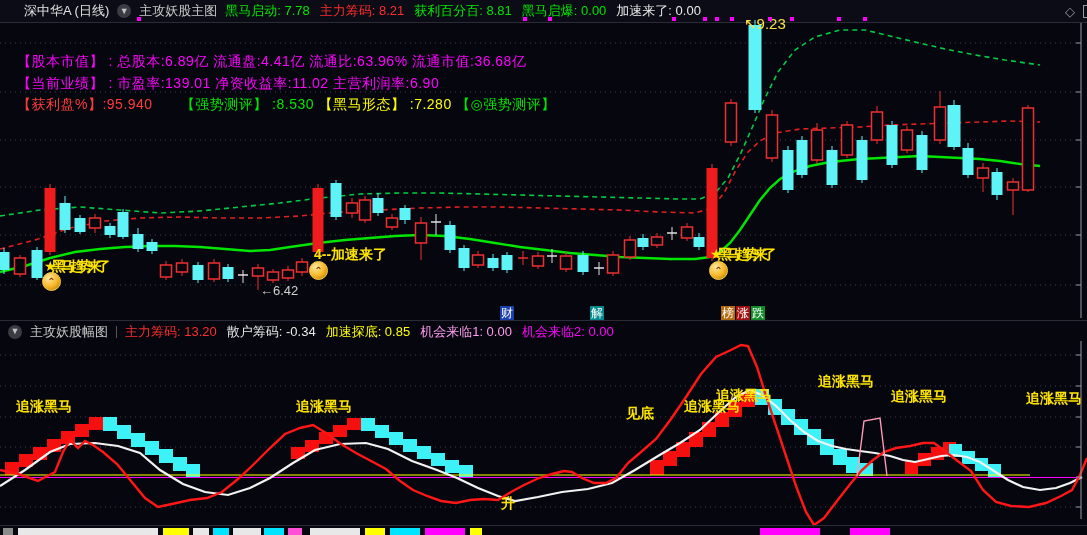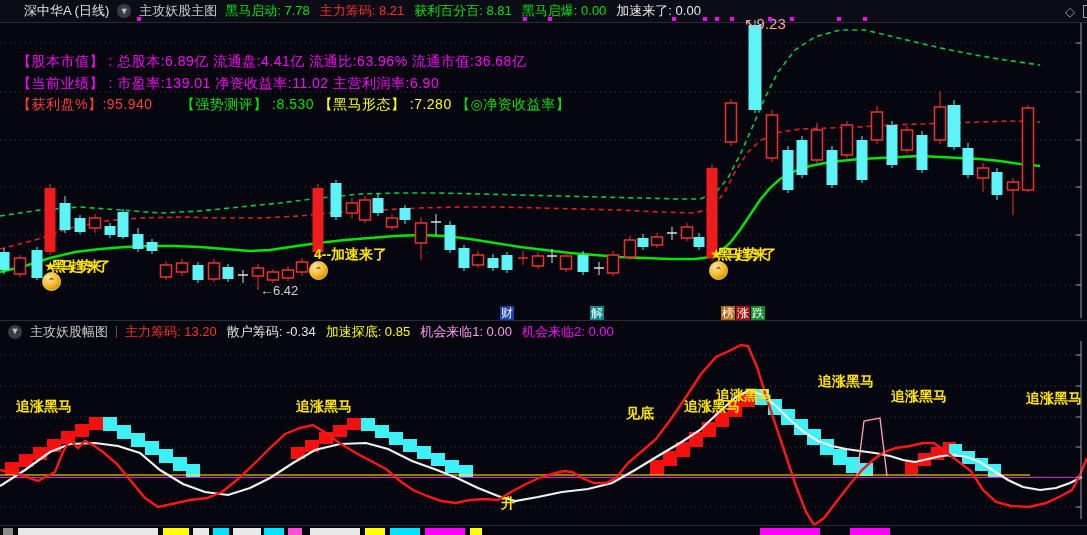--- a/index.html
+++ b/index.html
@@ -277,37 +277,37 @@
       <line x1="1076" y1="386" x2="1081" y2="386" stroke="#9a9aa4" stroke-width="1"></line>
       <line x1="1076" y1="417" x2="1081" y2="417" stroke="#9a9aa4" stroke-width="1"></line>
       <line x1="1076" y1="447" x2="1081" y2="447" stroke="#9a9aa4" stroke-width="1"></line>
       <line x1="1076" y1="507" x2="1081" y2="507" stroke="#9a9aa4" stroke-width="1"></line>
       <line x1="1076" y1="477" x2="1081" y2="477" stroke="#9a9aa4" stroke-width="1"></line>
     </svg>
 
   <div id="info">
       <div class="iline" style="top: 53px;"><span style="color: rgb(255, 0, 255);">【股本市值】 :  总股本:6.89亿 流通盘:4.41亿 流通比:63.96% 流通市值:36.68亿</span></div>
       <div class="iline" style="top: 75px;"><span style="color: rgb(255, 0, 255); text-align: right;">【当前业绩】 :  市盈率:139.01 净资收益率:11.02 主营利润率:6.90</span></div>
-      <div class="iline" style="top: 96px;"><span style="color: rgb(255, 59, 59);">【获利盘%】:95.940</span><span style="color: rgb(0, 229, 0); margin-left: 28px;">【强势测评】 :8.530  </span><span style="color: rgb(255, 255, 0);">【黑马形态】 :7.280  </span><span style="color: rgb(0, 229, 0);">【◎净资收益率】</span></div>
+      <div class="iline" style="top: 96px;"><span style="color: rgb(255, 59, 59);">【获利盘%】:95.940</span><span style="color: rgb(0, 229, 0); margin-left: 28px;">【强势测评】 :8.530  </span><span style="color: rgb(255, 255, 0);">【黑马形态】 :7.280  </span><span style="color: rgb(0, 229, 0);">【◎强势测评】</span></div>
     </div>
 
   <div id="overlays">
       <div class="ann sq" style="left: 44px; top: 258px;">★黑马趋势来了</div>
       <div class="ann" style="left: 314px; top: 246px;">4--加速来了</div>
       <div class="ann sq" style="left: 710px; top: 246px;">★黑马趋势来了</div>
       <div class="ann" style="left: 16px; top: 398px;">追涨黑马</div>
       <div class="ann" style="left: 296px; top: 398px;">追涨黑马</div>
       <div class="ann" style="left: 626px; top: 405px;">见底</div>
       <div class="ann" style="left: 684px; top: 398px;">追涨黑马</div>
       <div class="ann" style="left: 716px; top: 387px;">追涨黑马</div>
       <div class="ann" style="left: 818px; top: 373px;">追涨黑马</div>
       <div class="ann" style="left: 891px; top: 388px;">追涨黑马</div>
       <div class="ann" style="left: 1026px; top: 390px;">追涨黑马</div>
       <div class="ann" style="left: 501px; top: 495px;">升</div>
-      <div class="plabel" style="left: 744px; top: 15px; color: #fca5a5; font-size: 15px;">↖9.23</div>
+      <div class="plabel" style="left: 744px; top: 15px; color: #fde047; font-size: 15px;">↖9.23</div>
       <div class="plabel" style="left: 260px; top: 283px; color: rgb(208, 208, 208); font-size: 13px;">←6.42</div>
       <div class="coin" style="left: 42px; top: 272px;">⌃</div>
       <div class="coin" style="left: 309px; top: 261px;">⌃</div>
       <div class="coin" style="left: 709px; top: 261px;">⌃</div>
       <div class="dotm" style="left: 137px; top: 17px;"></div>
       <div class="dotm" style="left: 523px; top: 17px;"></div>
       <div class="dotm" style="left: 548px; top: 17px;"></div>
       <div class="dotm" style="left: 672px; top: 17px;"></div>
       <div class="dotm" style="left: 703px; top: 17px;"></div>
       <div class="dotm" style="left: 715px; top: 17px;"></div>

